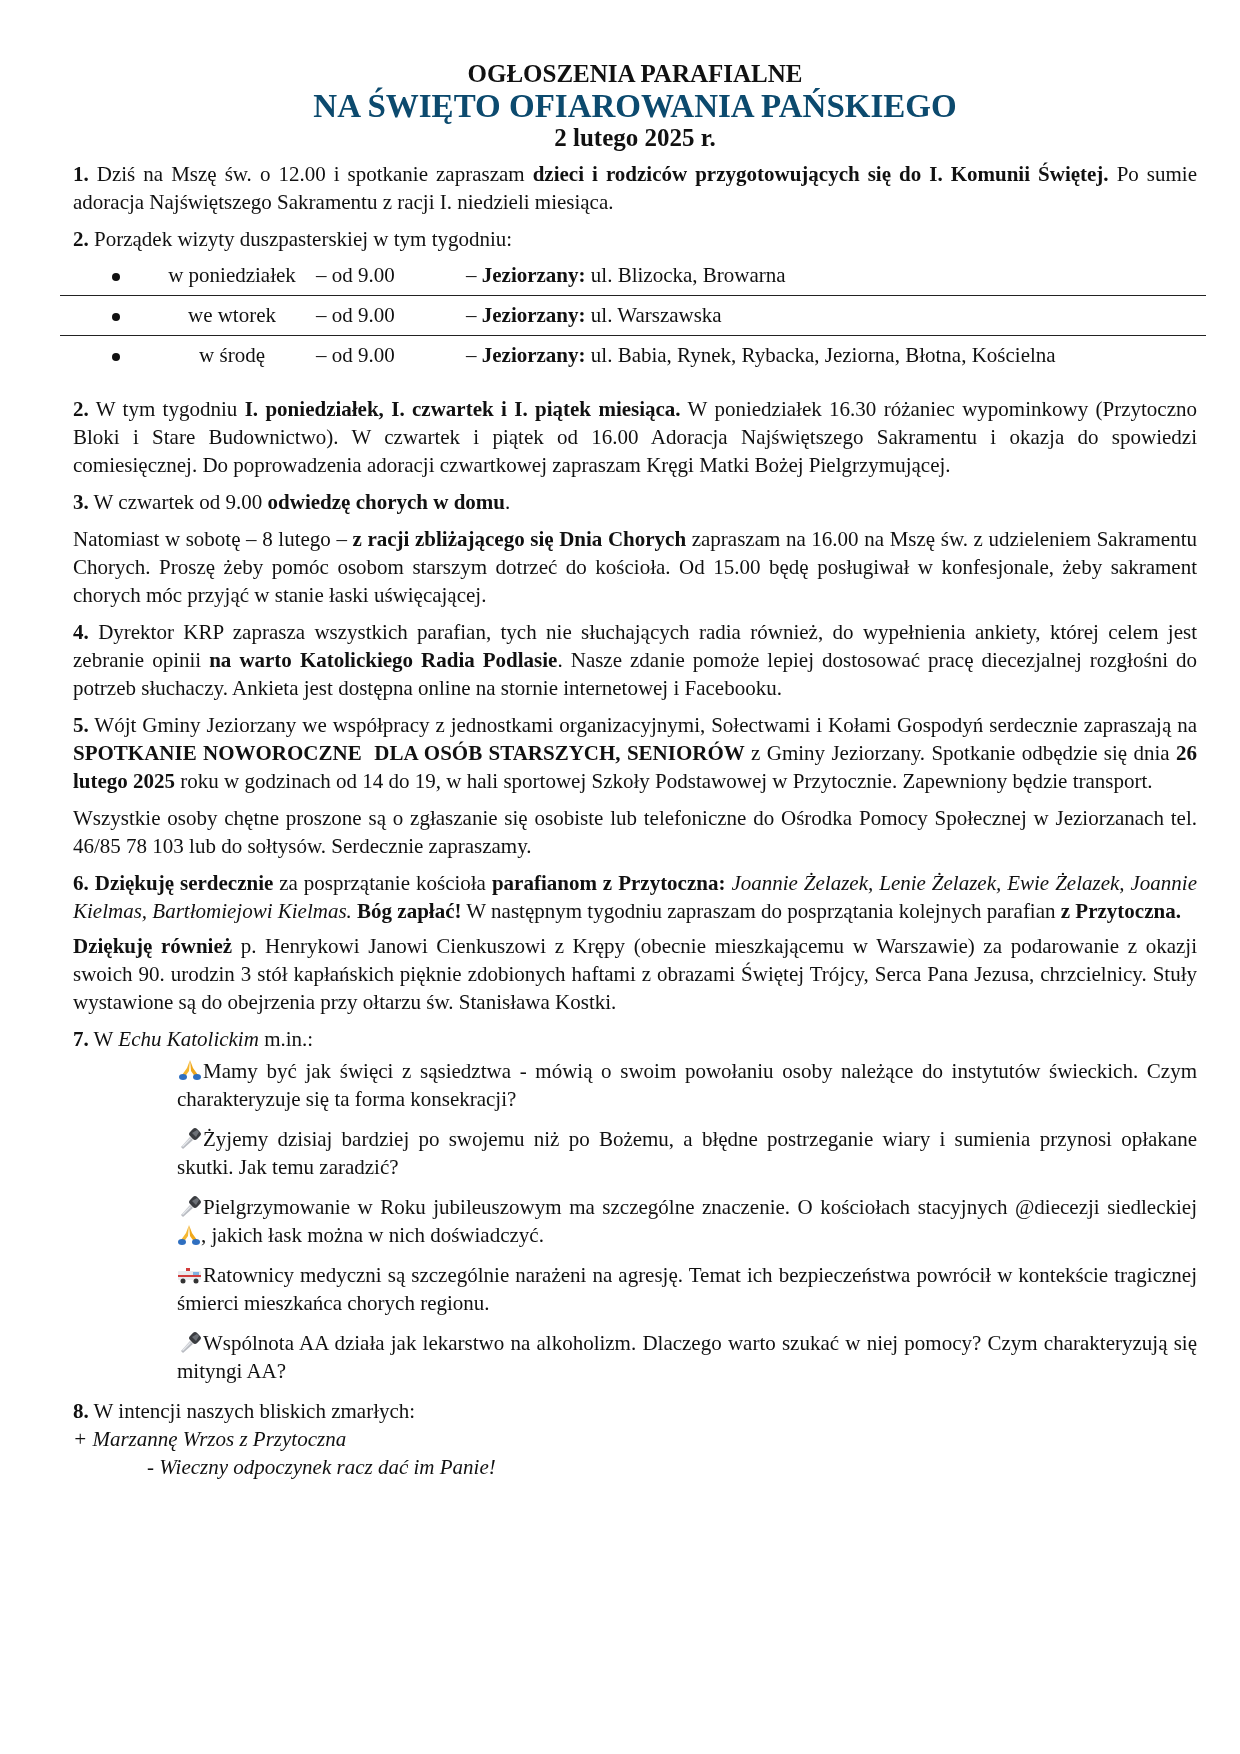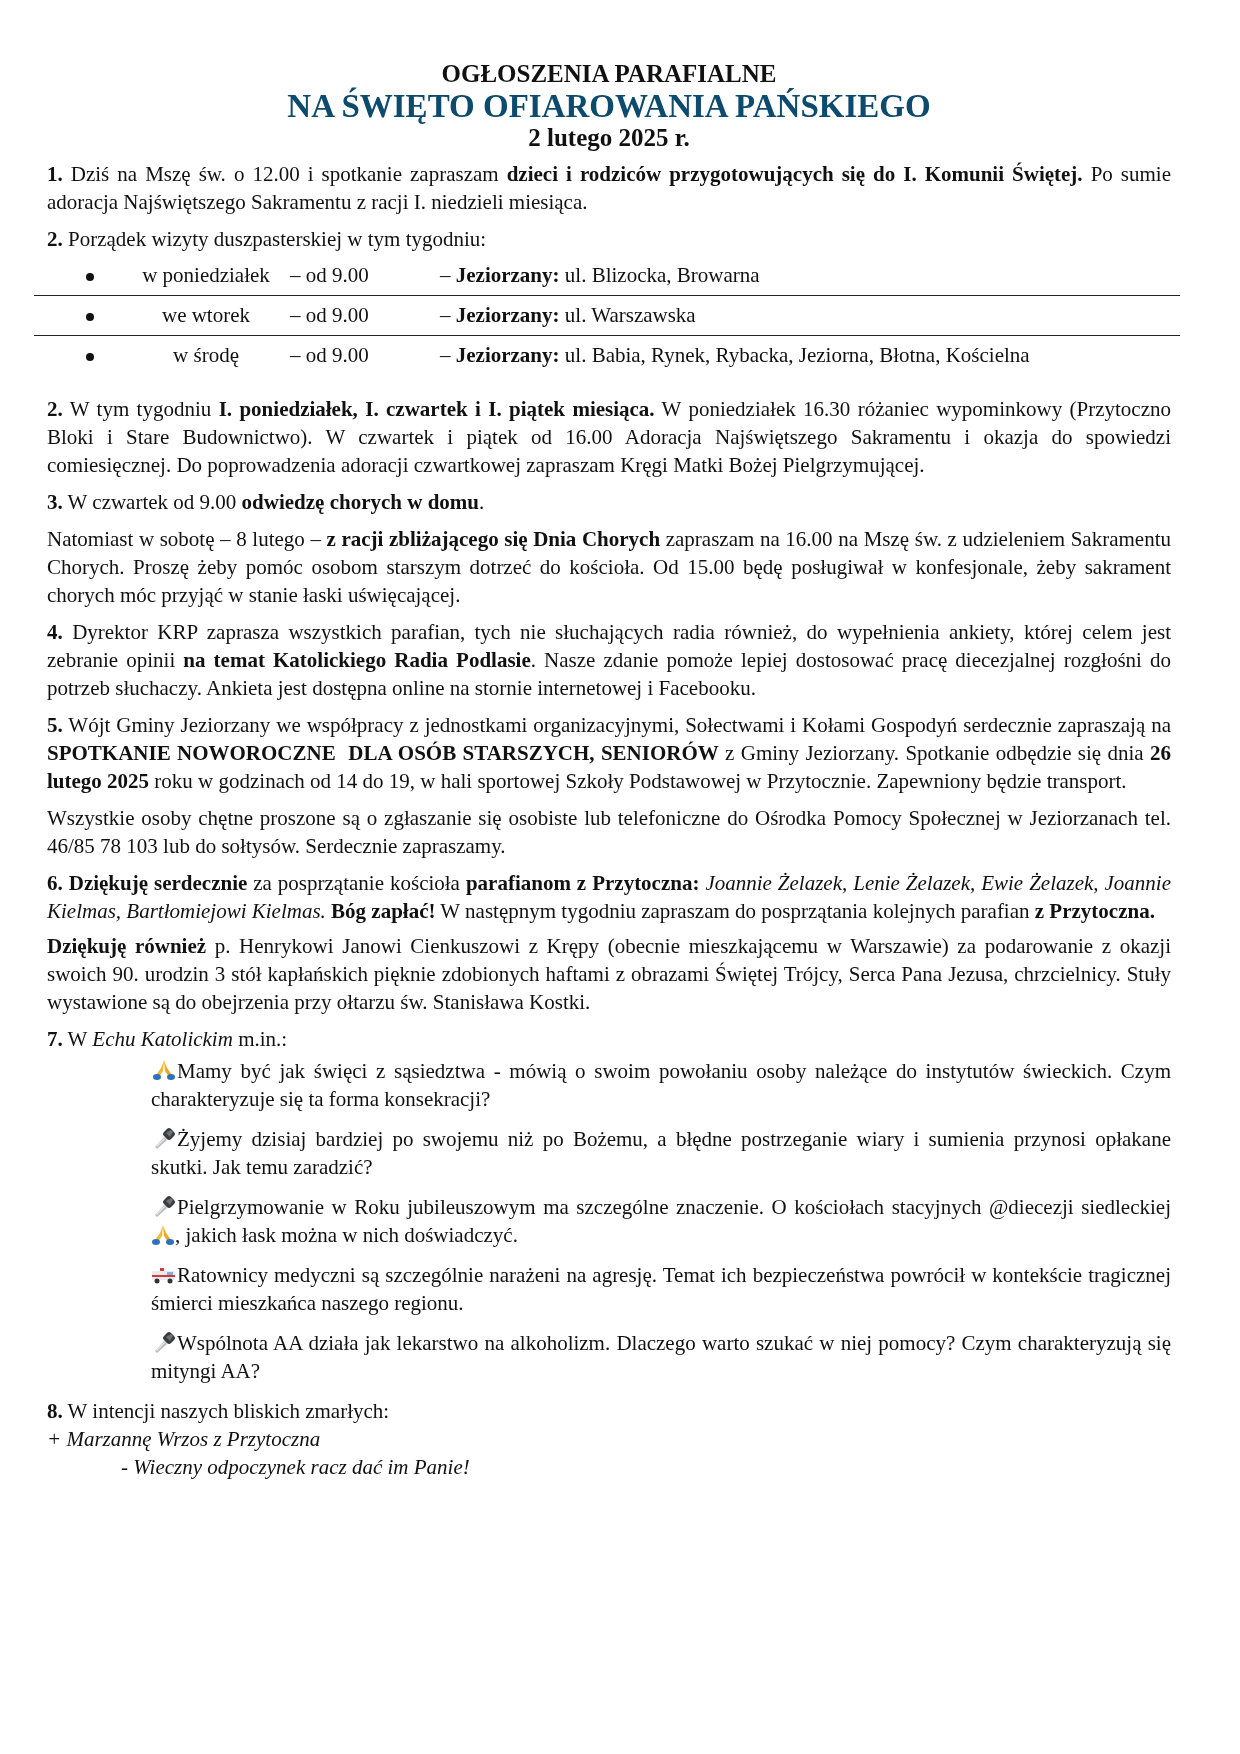--- a/index.html
+++ b/index.html
@@ -7,21 +7,21 @@
       width: 1240px;
       height: 1754px;
       position: relative;
       font-family: "Liberation Serif", "DejaVu Serif", serif;
       color: #111111;
       font-size: 21px;
       line-height: 28px;
     }
     .page {
       position: absolute;
-      left: 47px;
+      left: 73px;
       top: 58px;
       width: 1124px;
     }
     .h1, .h2, .h3 {
       text-align: center;
       font-weight: bold;
       margin: 0;
     }
     .h1 { font-size: 25px; line-height: 32px; color: #111111; }
     .h2 { font-size: 33px; line-height: 32px; color: #0c4a6e; }
@@ -132,21 +132,21 @@
 
   <p>
     <b>3.</b><span> W czwartek od 9.00 </span><b>odwiedzę chorych w domu</b><span>.</span>
   </p>
 
   <p>
     <span>Natomiast w sobotę – 8 lutego – </span><b>z racji zbliżającego się Dnia Chorych</b><span> zapraszam na 16.00 na Mszę św. z udzieleniem Sakramentu Chorych. Proszę żeby pomóc osobom starszym dotrzeć do kościoła. Od 15.00 będę posługiwał w konfesjonale, żeby sakrament chorych móc przyjąć w stanie łaski uświęcającej.</span>
   </p>
 
   <p>
-    <b>4.</b><span> Dyrektor KRP zaprasza wszystkich parafian, tych nie słuchających radia również, do wypełnienia ankiety, której celem jest zebranie opinii </span><b>na temat Katolickiego Radia Podlasie</b><span>. Nasze zdanie pomoże lepiej dostosować pracę diecezjalnej rozgłośni do potrzeb słuchaczy. Ankieta jest dostępna online na stornie internetowej i Facebooku.</span>
+    <b>4.</b><span> Dyrektor KRP zaprasza wszystkich parafian, tych nie słuchających radia również, do wypełnienia ankiety, której celem jest zebranie opinii </span><b>na warto Katolickiego Radia Podlasie</b><span>. Nasze zdanie pomoże lepiej dostosować pracę diecezjalnej rozgłośni do potrzeb słuchaczy. Ankieta jest dostępna online na stornie internetowej i Facebooku.</span>
   </p>
 
   <p>
     <b>5.</b><span> Wójt Gminy Jeziorzany we współpracy z jednostkami organizacyjnymi, Sołectwami i Kołami Gospodyń serdecznie zapraszają na </span><b style="white-space:pre-wrap">SPOTKANIE NOWOROCZNE  DLA OSÓB STARSZYCH, SENIORÓW</b><span> z Gminy Jeziorzany. Spotkanie odbędzie się dnia </span><b>26 lutego 2025</b><span> roku w godzinach od 14 do 19, w hali sportowej Szkoły Podstawowej w Przytocznie. Zapewniony będzie transport.</span>
   </p>
 
   <p>Wszystkie osoby chętne proszone są o zgłaszanie się osobiste lub telefoniczne do Ośrodka Pomocy Społecznej w Jeziorzanach tel. 46/85 78 103 lub do sołtysów. Serdecznie zapraszamy.</p>
 
   <p style="margin-bottom:7px">
     <b>6.</b><b> Dziękuję serdecznie</b><span> za posprzątanie kościoła </span><b>parafianom z Przytoczna:</b><i> Joannie Żelazek, Lenie Żelazek, Ewie Żelazek, Joannie Kielmas, Bartłomiejowi Kielmas.</i><span> </span><b>Bóg zapłać!</b><span> W następnym tygodniu zapraszam do posprzątania kolejnych parafian </span><b>z Przytoczna.</b>
@@ -173,21 +173,21 @@
   <p class="sub">
     <svg class="ico">
         <use href="#sym-mic"></use>
       </svg><span>Pielgrzymowanie w Roku jubileuszowym ma szczególne znaczenie. O kościołach stacyjnych @diecezji siedleckiej </span><svg class="inline-ico">
         <use href="#sym-hands"></use>
       </svg><span>, jakich łask można w nich doświadczyć.</span>
   </p>
   <p class="sub">
     <svg class="ico">
         <use href="#sym-amb"></use>
-      </svg><span>Ratownicy medyczni są szczególnie narażeni na agresję. Temat ich bezpieczeństwa powrócił w kontekście tragicznej śmierci mieszkańca naszego regionu.</span>
+      </svg><span>Ratownicy medyczni są szczególnie narażeni na agresję. Temat ich bezpieczeństwa powrócił w kontekście tragicznej śmierci mieszkańca chorych regionu.</span>
   </p>
   <p class="sub">
     <svg class="ico">
         <use href="#sym-mic"></use>
       </svg><span>Wspólnota AA działa jak lekarstwo na alkoholizm. Dlaczego warto szukać w niej pomocy? Czym charakteryzują się mityngi AA?</span>
   </p>
 
   <p class="tight">
     <b>8.</b><span> W intencji naszych bliskich zmarłych:</span>
   </p>

